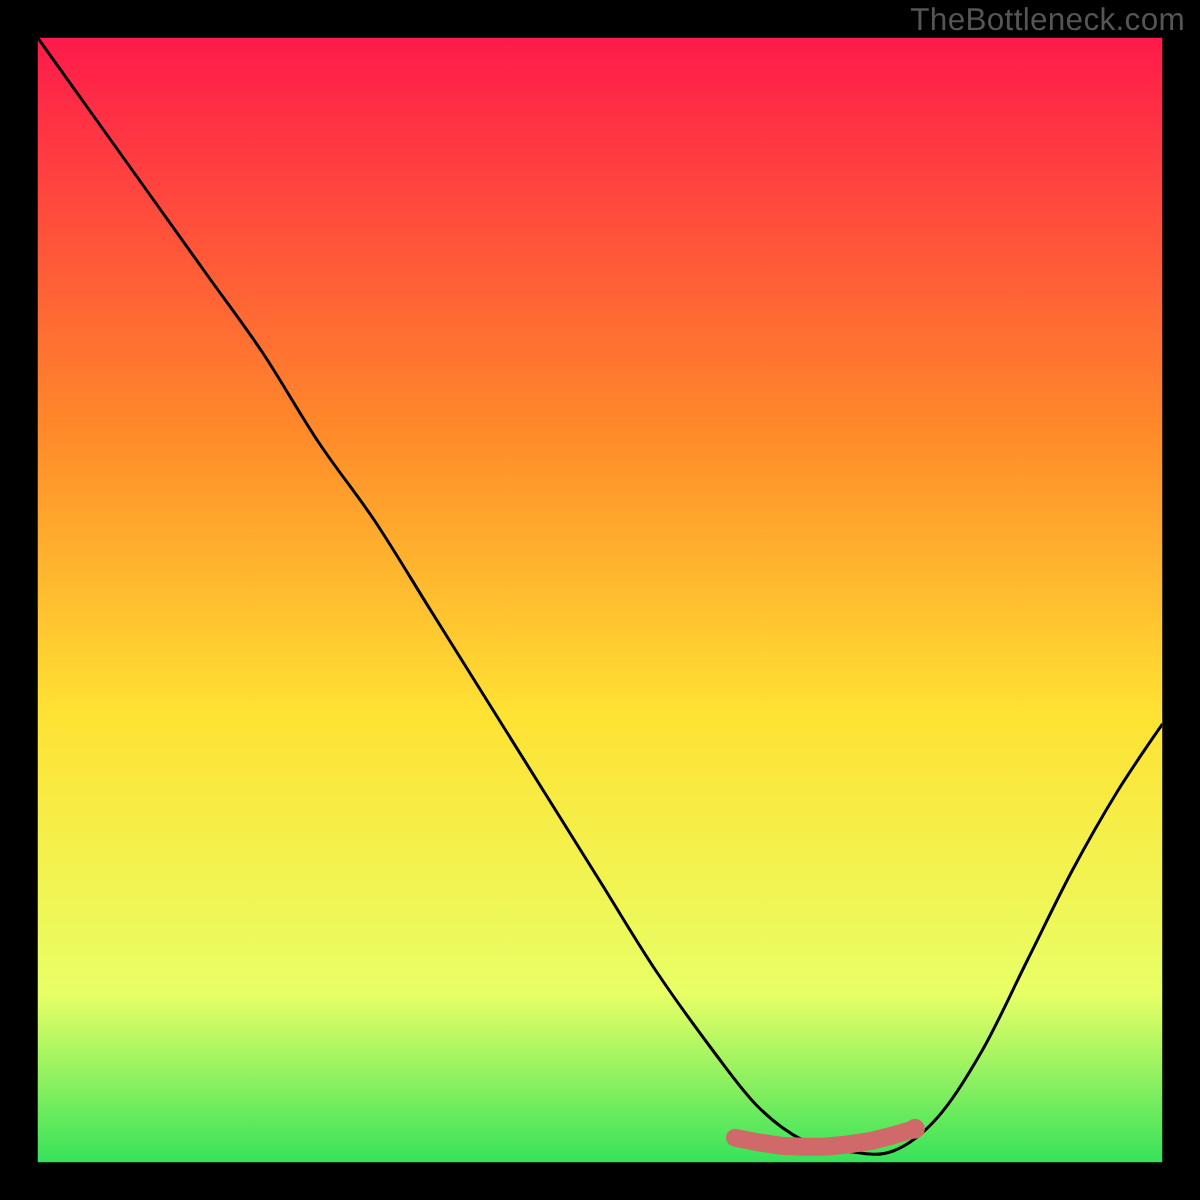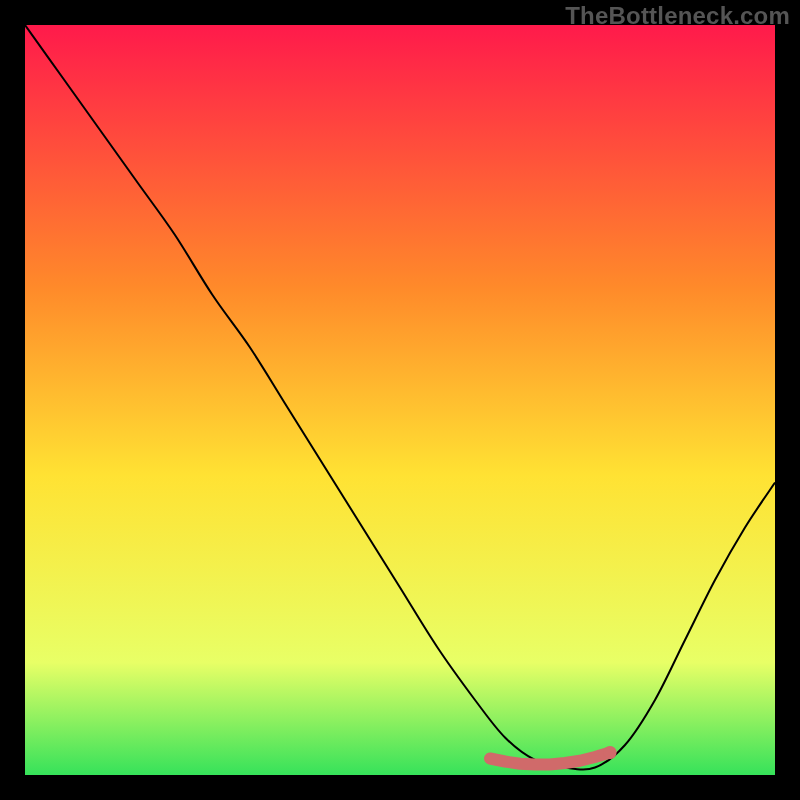--- a/index.html
+++ b/index.html
@@ -15,22 +15,22 @@
     position: relative;
     width: 800px;
     height: 800px;
     background: #000;
   }
   .watermark {
     position: absolute;
     top: 2px;
     right: 10px;
     color: #555;
-    font-size: 24px;
-    font-weight: 700;
+    font-size: 21px;
+    font-weight: 400;
     letter-spacing: 0.2px;
     z-index: 10;
   }
   .plot-wrap {
     position: absolute;
     left: 25px;
     top: 25px;
     width: 750px;
     height: 750px;
   }

